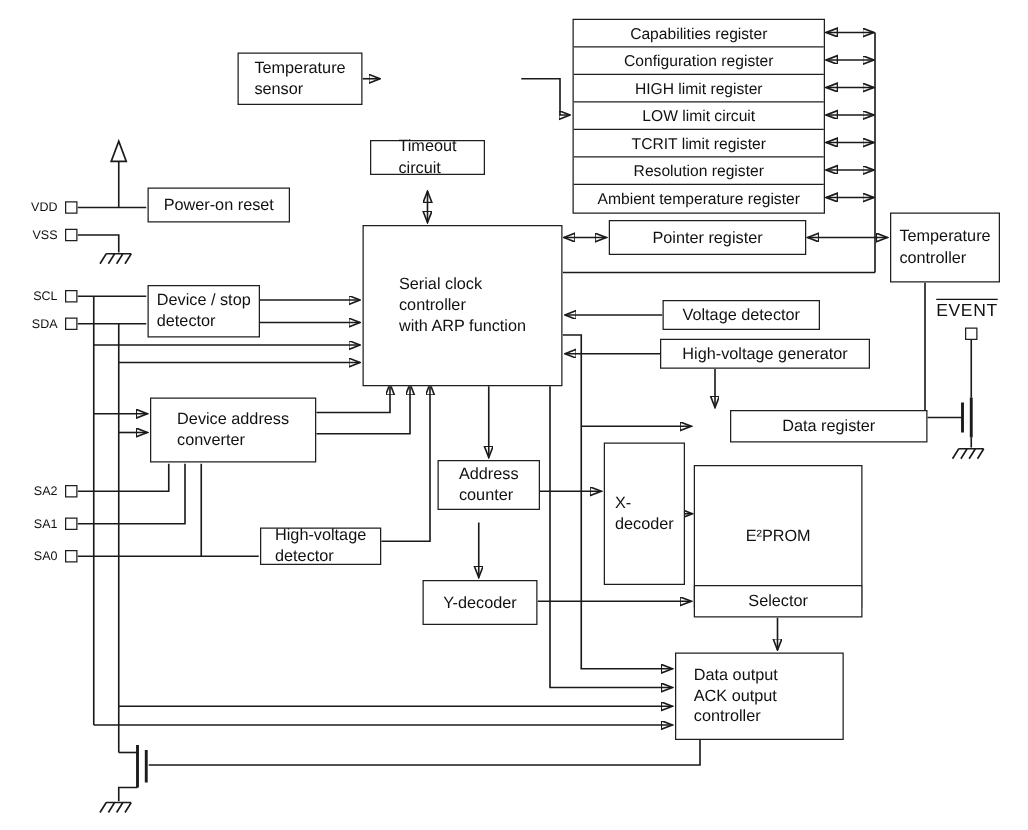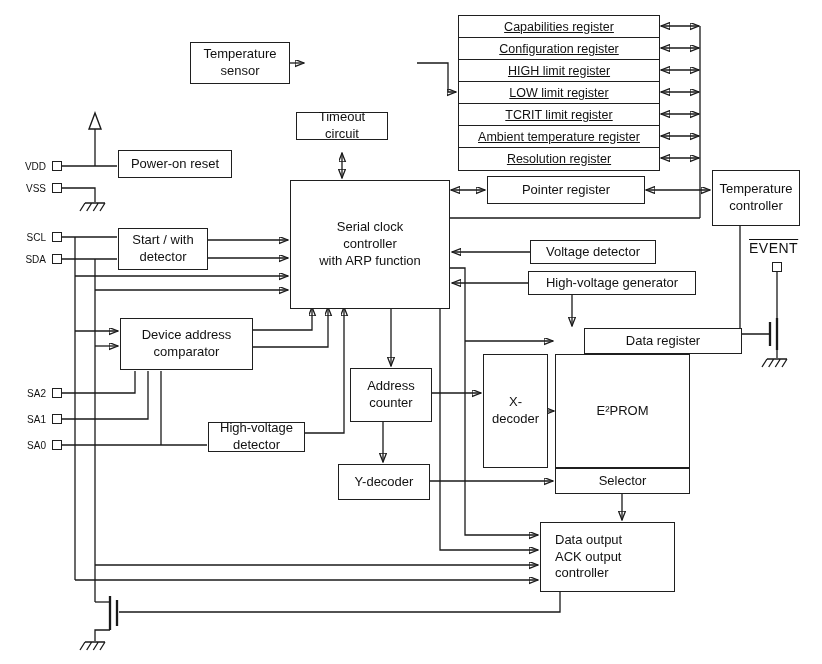--- a/index.html
+++ b/index.html
@@ -5,26 +5,26 @@
   html,body{margin:0;padding:0;background:#fff;}
   #canvas{
     position:relative;width:822px;height:664px;background:#fff;
     font-family:"Liberation Sans",sans-serif;color:#111;overflow:hidden;
   }
   #wires{position:absolute;left:0;top:0;width:822px;height:664px;}
   #wires line,#wires polyline,#wires path{stroke:#1a1a1a;stroke-width:1.3;fill:none;}
   #wires .bar{stroke-width:2.3;}
   .block{
     position:absolute;box-sizing:border-box;border:1.6px solid #1f1f1f;background:#fff;
-    display:flex;align-items:center;justify-content:center;text-align:center;
+    display:flex;align-items:center;justify-content:center;
     font-size:13px;line-height:1.3;white-space:pre-line;
   }
   .ta-left{justify-content:flex-start;text-align:left;padding-left:14px;}
   .reg-stack{
-    position:absolute;box-sizing:border-box;border:1.6px solid #1f1f1f;background:#fff;text-decoration:underline;
+    position:absolute;box-sizing:border-box;border:1.6px solid #1f1f1f;background:#fff;
   }
   .reg-row{
     box-sizing:border-box;height:22px;border-bottom:1.4px solid #1f1f1f;
     display:flex;align-items:center;justify-content:center;
     font-size:12.5px;white-space:pre;
   }
   .reg-row:last-child{border-bottom:none;}
   .pin{position:absolute;display:flex;align-items:center;height:16px;}
   .pin-label{
     display:inline-block;width:36px;text-align:right;font-size:10px;margin-right:6px;
@@ -143,59 +143,59 @@
   </svg>
 
   <div class="block" style="left:190px;top:42px;width:100px;height:42px">Temperature
 sensor</div>
 
 
   <div class="reg-stack" style="left:458px;top:15px;width:202px">
     <div class="reg-row">Capabilities register</div>
     <div class="reg-row">Configuration register</div>
     <div class="reg-row">HIGH limit register</div>
-    <div class="reg-row">LOW limit register</div>
+    <div class="reg-row">LOW limit circuit</div>
     <div class="reg-row">TCRIT limit register</div>
+    <div class="reg-row">Resolution register</div>
     <div class="reg-row">Ambient temperature register</div>
-    <div class="reg-row">Resolution register</div>
   </div>
 
   <div class="block" style="left:296px;top:112px;width:92px;height:28px">Timeout
 circuit</div>
 
   <div class="block" style="left:118px;top:150px;width:114px;height:28px">Power-on reset</div>
 
   <div class="block" style="left:487px;top:176px;width:158px;height:28px">Pointer register</div>
 
   <div class="block" style="left:712px;top:170px;width:88px;height:56px">Temperature
 controller</div>
 
   <div class="block" style="left:290px;top:180px;width:160px;height:129px">Serial clock
 controller
 with ARP function</div>
 
-  <div class="block" style="left:118px;top:228px;width:90px;height:42px">Start / with
+  <div class="block" style="left:118px;top:228px;width:90px;height:42px">Device / stop
 detector</div>
 
   <div class="block" style="left:530px;top:240px;width:126px;height:24px">Voltage detector</div>
 
   <div class="block" style="left:528px;top:271px;width:168px;height:24px">High-voltage generator</div>
 
   <div class="block" style="left:120px;top:318px;width:133px;height:52px">Device address
-comparator</div>
+converter</div>
 
   <div class="block" style="left:584px;top:328px;width:158px;height:26px">Data register</div>
 
-  <div class="block" style="left:350px;top:368px;width:82px;height:54px">Address
+  <div class="block" style="left:350px;top:368px;width:82px;height:40px">Address
 counter</div>
 
   <div class="block" style="left:483px;top:354px;width:65px;height:114px">X-
 decoder</div>
 
-  <div class="block" style="left:555px;top:354px;width:135px;height:114px">E²PROM</div>
+  <div class="block" style="left:555px;top:372px;width:135px;height:114px">E²PROM</div>
 
   <div class="block" style="left:208px;top:422px;width:97px;height:30px">High-voltage
 detector</div>
 
   <div class="block" style="left:338px;top:464px;width:92px;height:36px">Y-decoder</div>
 
   <div class="block" style="left:555px;top:468px;width:135px;height:26px">Selector</div>
 
   <div class="block ta-left" style="left:540px;top:522px;width:135px;height:70px">Data output
 ACK output

